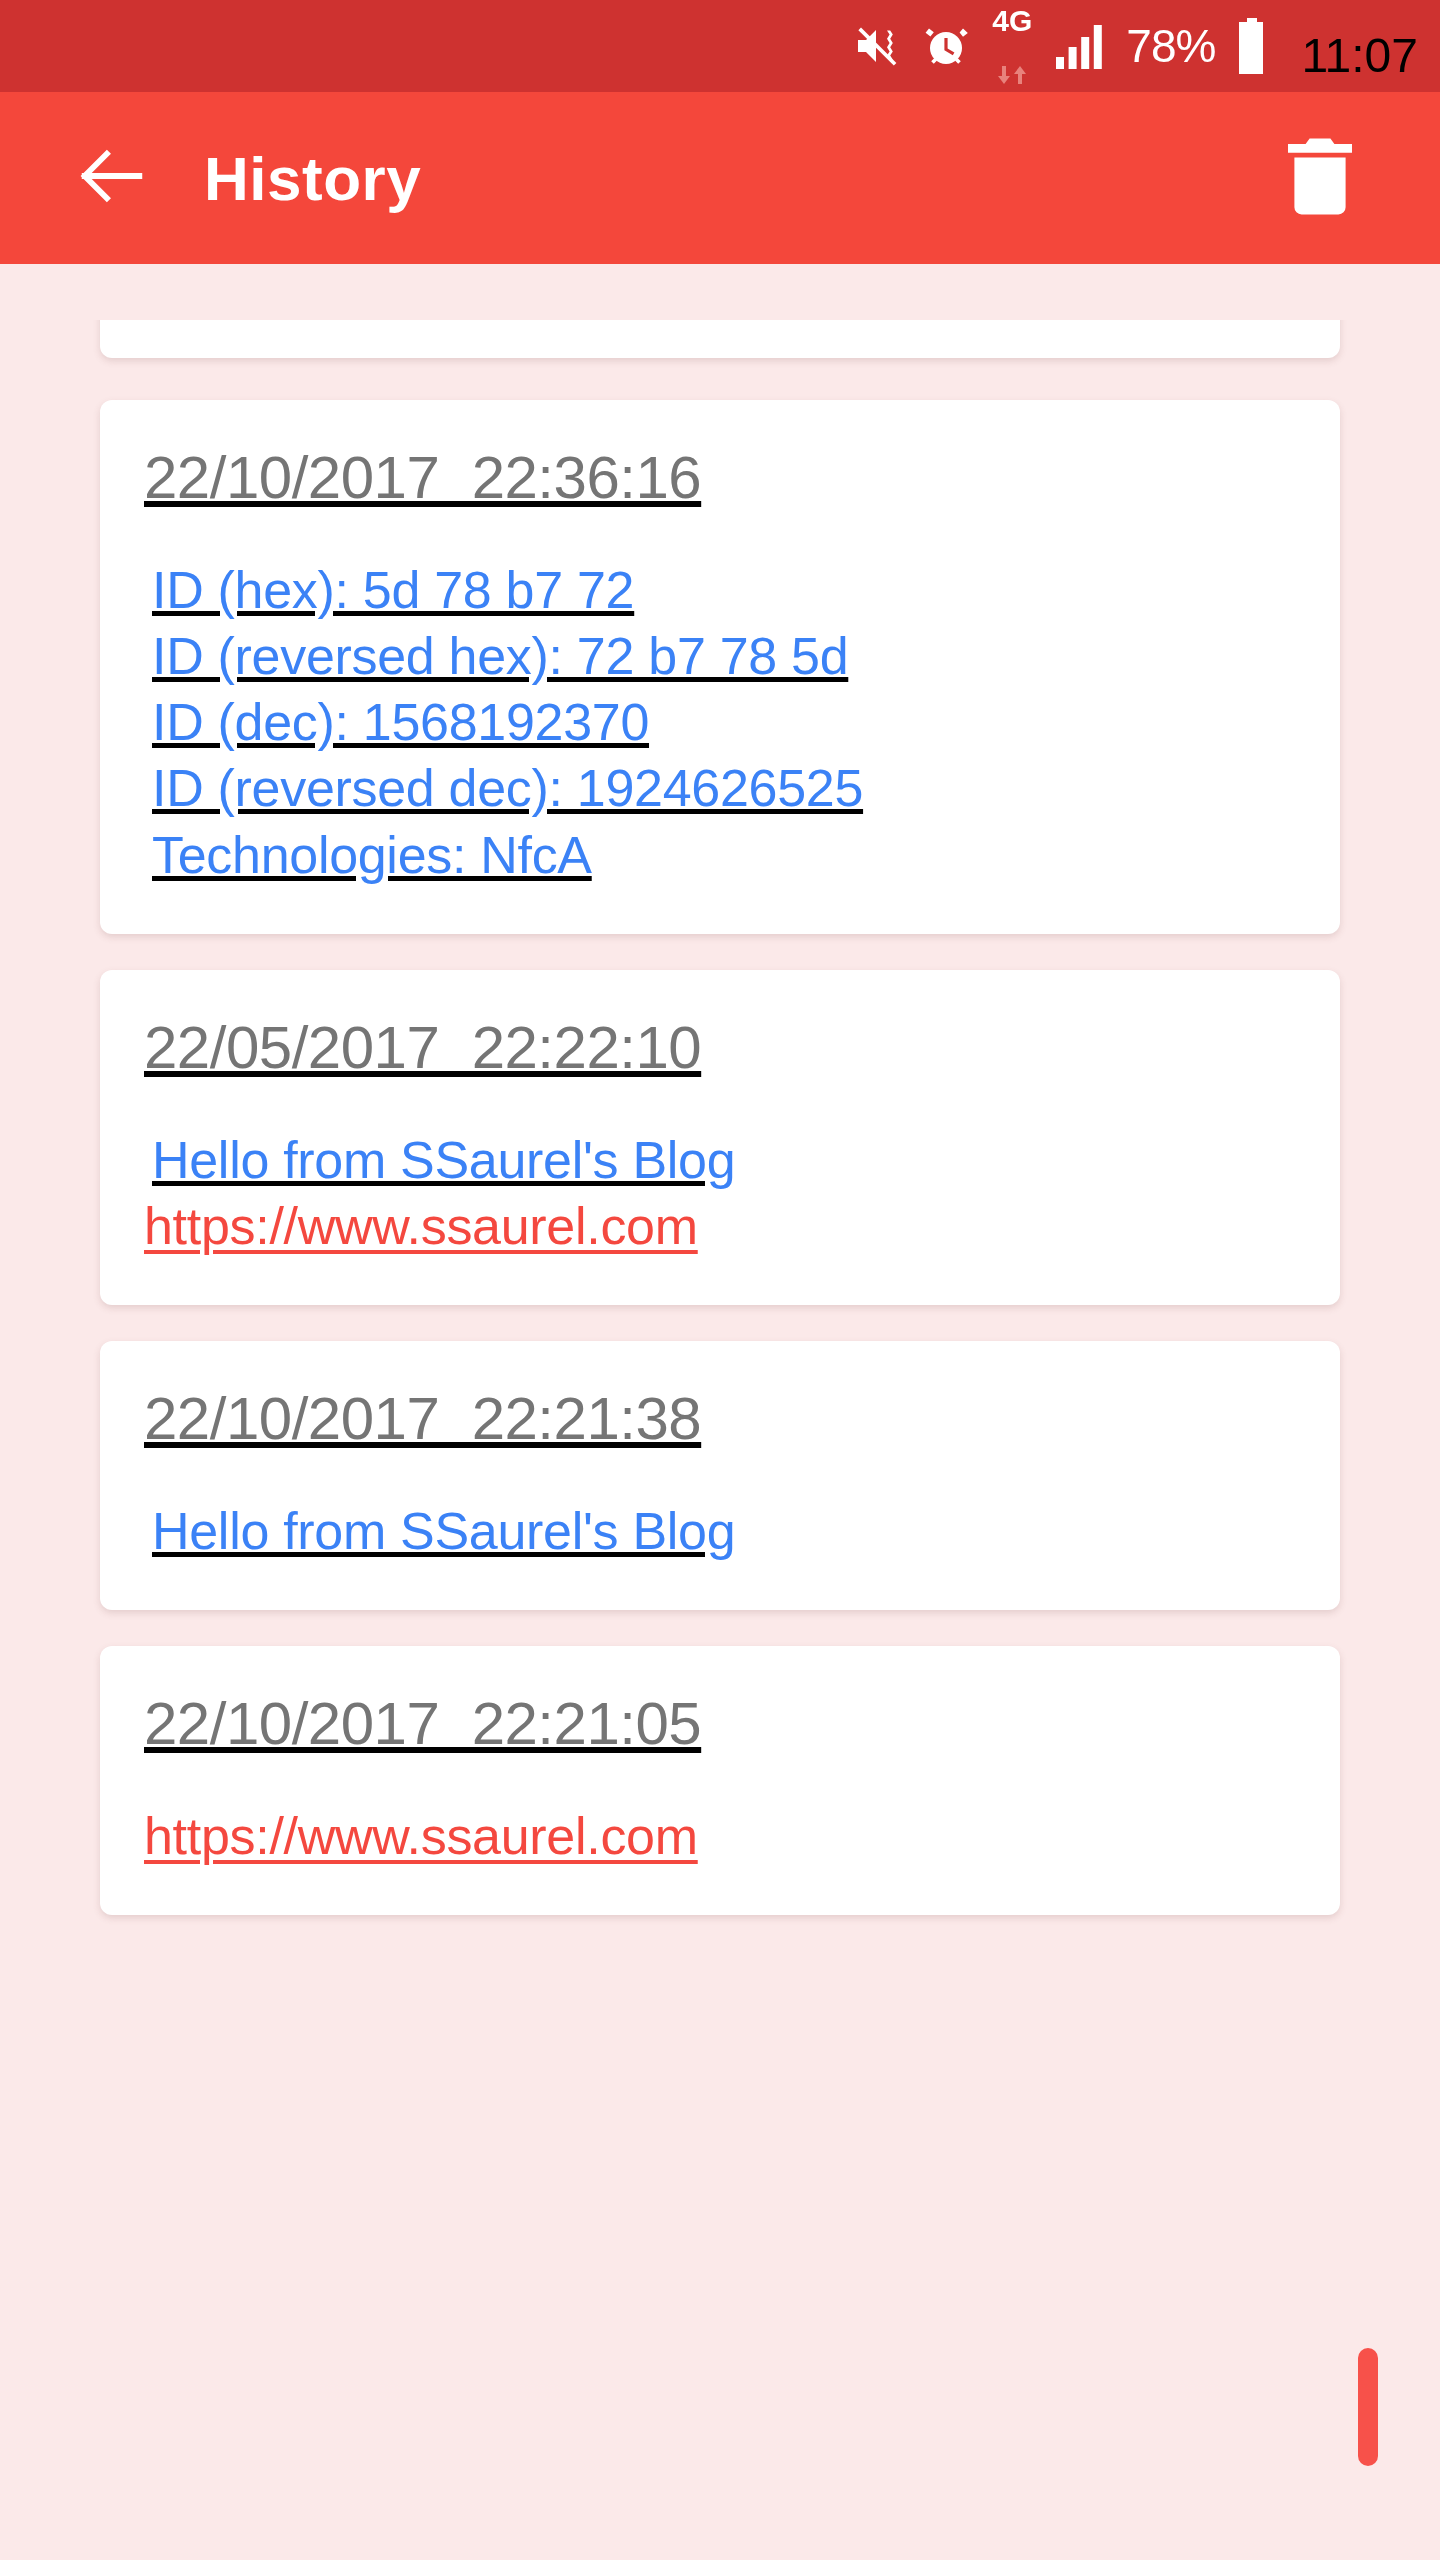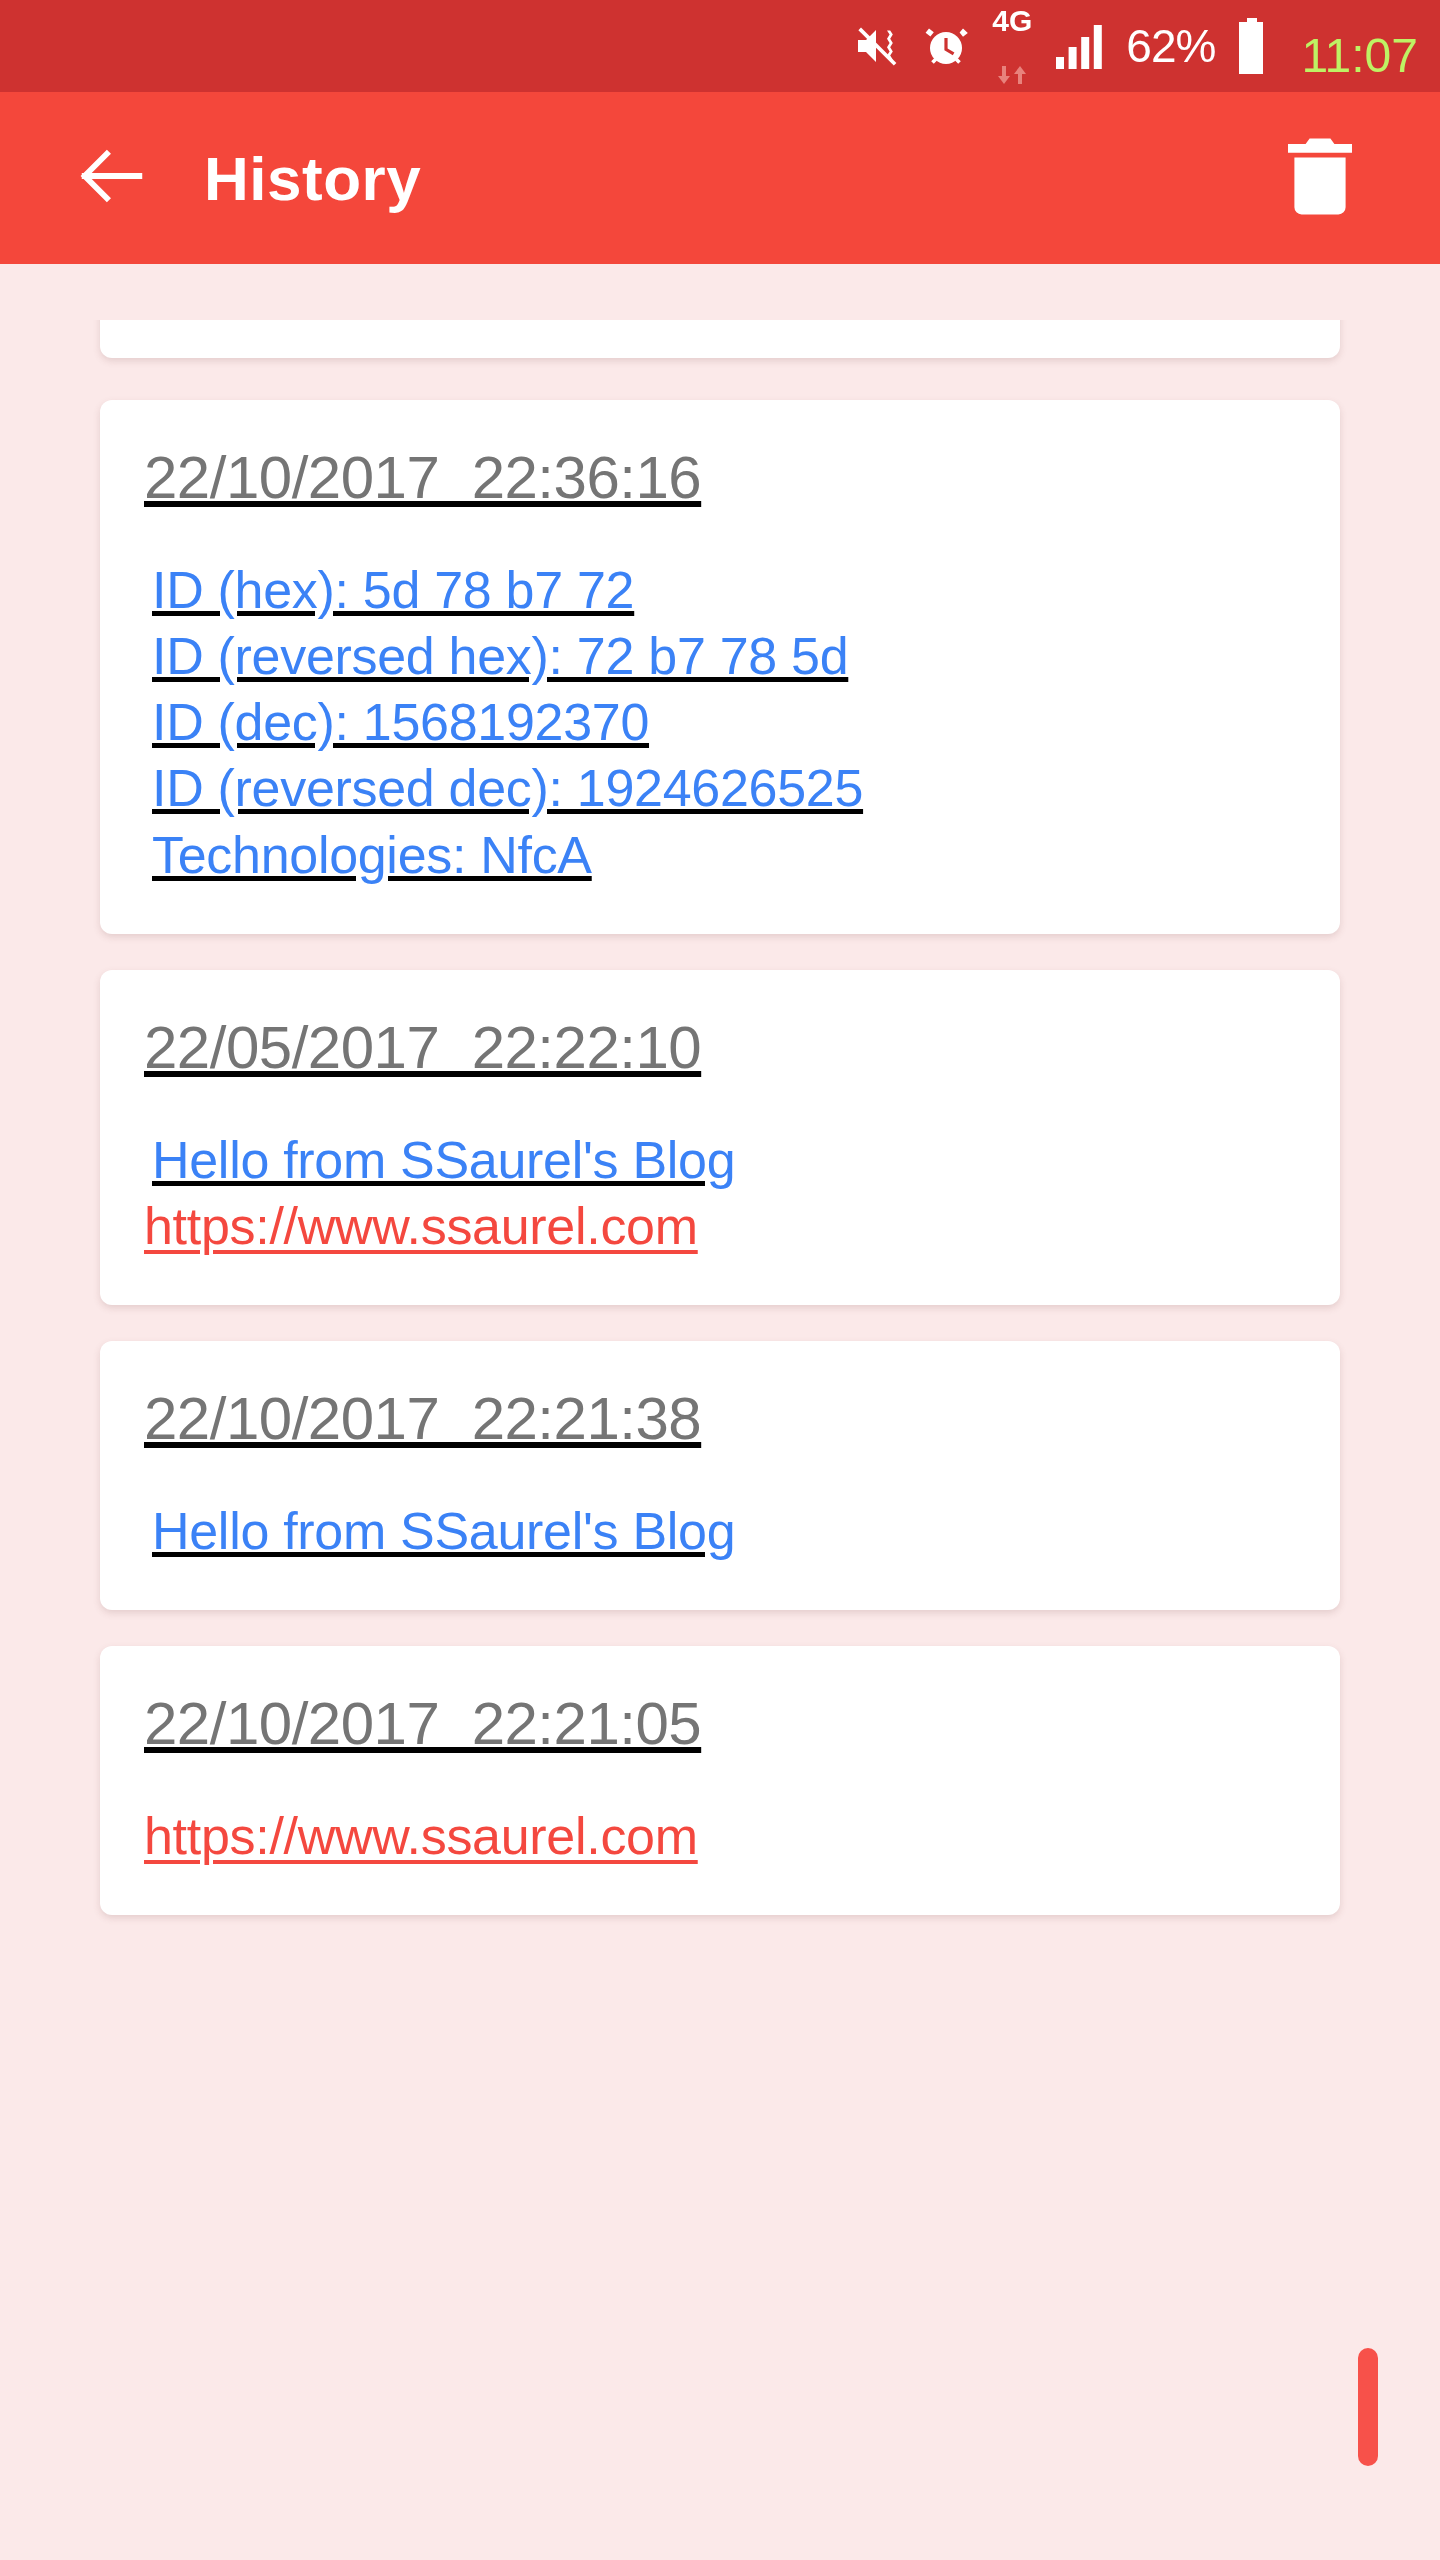--- a/index.html
+++ b/index.html
@@ -20,21 +20,21 @@
   }
   .status-icons{ display:flex; align-items:center; gap:20px; }
   .si{ display:flex; align-items:center; }
   .si svg{ display:block; }
   .status-pct{
     color:#FFFFFF; font-size:46px; font-weight:400;
     letter-spacing:-1px; line-height:1;
     margin-left:2px;
   }
   .status-time{
-    color:#bef264; font-size:48px; font-weight:400;
+    color:#000000; font-size:48px; font-weight:400;
     letter-spacing:0px; line-height:1; margin-left:12px;margin-top:20px;
   }
   .fourg{
     display:flex; flex-direction:column; align-items:center;
     line-height:1;
     gap:28px;
   }
   .fourg-label{
     color:#FFFFFF; font-size:30px; font-weight:700; letter-spacing:0px;
   }
@@ -157,21 +157,21 @@
         <path fill="#E8827C" d="M28 20h4V10h4l-6-8-6 8h4z"></path>
       </svg>
     </span>
 
     <span class="si">
       <svg width="50" height="46" viewBox="0 0 25 23">
         <path fill="#fff" d="M1 17h4v6H1zM7.3 12h4v11h-4zM13.6 7h4v16h-4zM19.9 1h4v22h-4z"></path>
       </svg>
     </span>
 
-    <span class="status-pct">62%</span>
+    <span class="status-pct">78%</span>
 
     <span class="si">
       <svg width="34" height="56" viewBox="0 0 17 28">
         <path fill="#fff" d="M6 0h5v2h3v26H2V2h4z"></path>
       </svg>
     </span>
 
     <span class="status-time">11:07</span>
   </div>
 </div>

